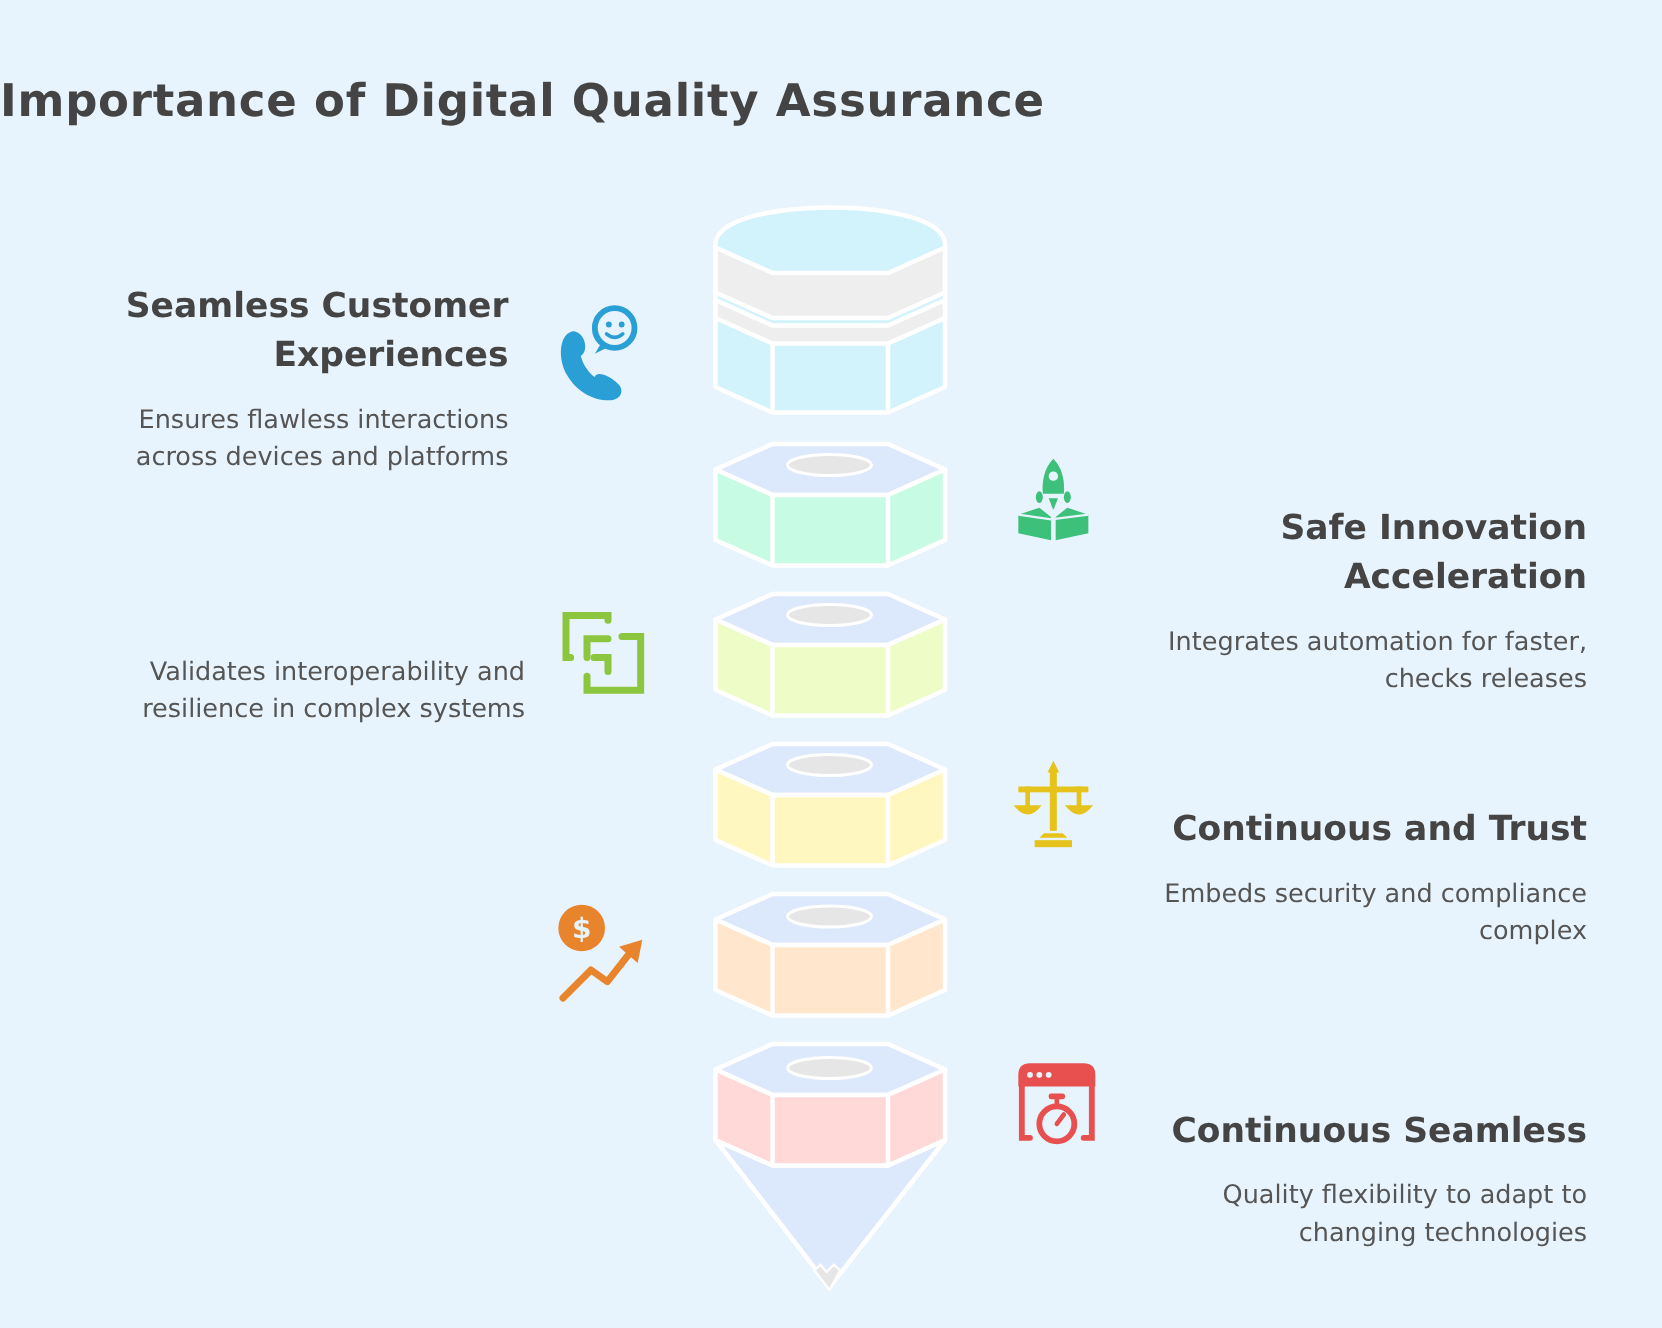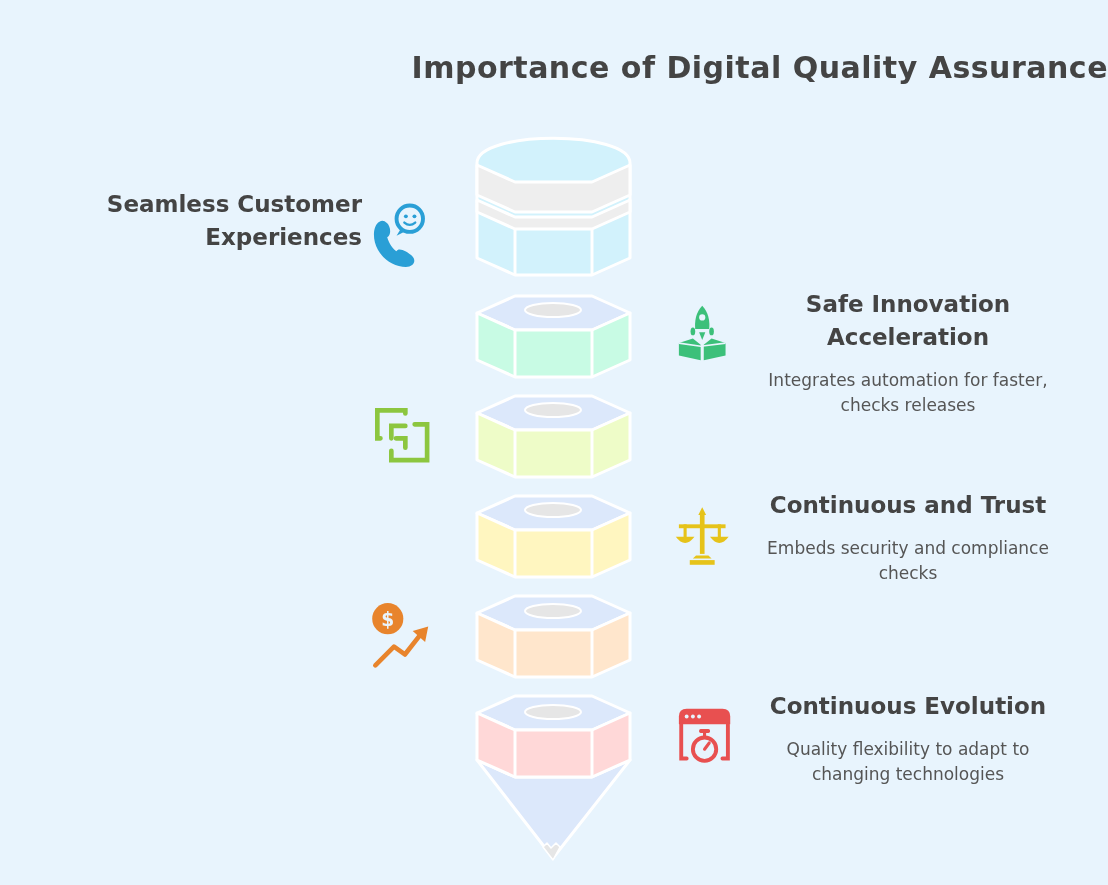--- a/index.html
+++ b/index.html
@@ -1,23 +1,23 @@
 <!DOCTYPE html>
 <html><head>
 <meta charset="utf-8">
 <style>
   html, body { margin:0; padding:0; }
   body { width:1108px; height:885px; background:#e8f4fd; position:relative; overflow:hidden;
          font-family:"DejaVu Sans", sans-serif; color:#444; }
-  .title { position:absolute; left:0; width:1108px; top:50px; text-align:right;
+  .title { position:absolute; left:0; width:1108px; top:50px; text-align:left;
            font-size:30px; font-weight:bold; color:#444; letter-spacing:0.5px; }
   .stack { position:absolute; left:0; top:0; }
   .block { position:absolute; width:300px; }
   .block.left { text-align:right; }
-  .block.right { text-align:center; }
+  .block.right { text-align:right;margin-top:48px; }
   .head { font-size:23px; font-weight:bold; color:#444; line-height:33px; }
   .desc { font-size:17px; color:#555; line-height:25px; margin-top:14px; }
   .icon { position:absolute; width:70px; height:70px; }
 </style>
 </head>
 <body>
 
 <div class="title">Importance of Digital Quality Assurance</div>
 
 <svg class="stack" width="1108" height="885" viewBox="0 0 1108 885">
@@ -73,22 +73,23 @@
       <path d="M543,847 L547,843 L551,848 L556,843 L560,847 L553,860 Z" fill="#e6e6e6" stroke-width="1.5"></path>
       <path d="M477,713 L515,696 L592,696 L630,713 L592,730 L515,730 Z" fill="#dce8fb"></path>
       <path d="M477,713 L515,730 L592,730 L630,713 L630,760 L592,777 L515,777 L477,760 Z" fill="#ffd8d8"></path>
       <line x1="515" y1="730" x2="515" y2="777"></line>
         <line x1="592" y1="730" x2="592" y2="777"></line>
       <ellipse cx="553" cy="712" rx="28" ry="7" fill="#e6e6e6" stroke-width="2"></ellipse>
     </g>
   </g>
 </svg>
 
-<div class="block left" style="left:62px; top:188px;">
+<div class="block left" style="left:39px; top:188px;">
   <div class="head">Seamless Customer Experiences</div>
+  <div class="desc">Ensures flawless interactions across devices and platforms</div>
 </div>
 <svg class="icon" style="left:367px; top:200px;" viewBox="0 0 90 90">
   <path d="M16,28 C8,32 6,50 14,64 C22,78 36,86 50,86 C60,86 64,78 58,72 C52,66 40,60 38,66 C34,64 28,56 26,48 C32,44 30,34 26,30 C22,26 19,26 16,28 Z" fill="#2a9fd6"></path>
   <circle cx="55" cy="24" r="17" fill="none" stroke="#2a9fd6" stroke-width="5"></circle>
   <path d="M44,36 L38,46 L50,40 Z" fill="#2a9fd6"></path>
   <circle cx="50" cy="21" r="2.5" fill="#2a9fd6"></circle>
   <circle cx="61" cy="21" r="2.5" fill="#2a9fd6"></circle>
   <path d="M48,29 Q55,35 62,29" fill="none" stroke="#2a9fd6" stroke-width="3" stroke-linecap="round"></path>
 </svg>
 
@@ -101,33 +102,34 @@
   <circle cx="44" cy="25" r="4" fill="#e8f4fd"></circle>
   <path d="M40,44 L48,44 L44,54 Z" fill="#3cc07a"></path>
   <ellipse cx="32" cy="43" rx="3" ry="5" fill="#3cc07a"></ellipse>
   <ellipse cx="56" cy="43" rx="3" ry="5" fill="#3cc07a"></ellipse>
   <path d="M14,58 L32,52 L42,60 L42,80 L14,74 Z" fill="#3cc07a"></path>
   <path d="M74,58 L56,52 L46,60 L46,80 L74,74 Z" fill="#3cc07a"></path>
   <path d="M14,58 L42,62 L74,58" fill="none" stroke="#e8f4fd" stroke-width="2"></path>
 </svg>
 
 <div class="block left" style="left:50px; top:422px;">
+  <div class="desc">Validates interoperability and resilience in complex systems</div>
 </div>
 <svg class="icon" style="left:368px; top:401px;" viewBox="0 0 90 90">
   <g fill="none" stroke="#8cc63f" stroke-width="6" stroke-linecap="round">
     <path d="M16,48 L12,48 L12,12 L48,12 L48,16"></path>
     <path d="M30,48 L30,32 L48,32"></path>
     <path d="M60,30 L76,30 L76,76 L30,76 L30,64"></path>
     <path d="M48,60 L48,48 L36,48"></path>
   </g>
 </svg>
 
 <div class="block right" style="left:758px; top:489px;">
   <div class="head">Continuous and Trust</div>
-  <div class="desc">Embeds security and compliance checks</div>
+  <div class="desc">Embeds security and compliance complex</div>
 </div>
 <svg class="icon" style="left:668px; top:501px;" viewBox="0 0 90 90">
   <path d="M44,8 L49,18 L39,18 Z" fill="#e6c31a"></path>
   <rect x="41" y="16" width="6" height="52" fill="#e6c31a"></rect>
   <rect x="14" y="30" width="60" height="5" fill="#e6c31a"></rect>
   <rect x="20" y="30" width="4" height="18" fill="#e6c31a"></rect>
   <rect x="64" y="30" width="4" height="18" fill="#e6c31a"></rect>
   <path d="M10,46 L34,46 Q22,62 10,46 Z" fill="#e6c31a"></path>
   <path d="M54,46 L78,46 Q66,62 54,46 Z" fill="#e6c31a"></path>
   <path d="M36,70 L52,70 L56,74 L32,74 Z" fill="#e6c31a"></path>
@@ -137,21 +139,21 @@
 <div class="block left" style="left:50px; top:590px;">
 </div>
 <svg class="icon" style="left:366px; top:600px;" viewBox="0 0 90 90">
   <circle cx="28" cy="24" r="20" fill="#e8842c"></circle>
   <text x="28" y="33" text-anchor="middle" font-family="DejaVu Sans, sans-serif" font-weight="bold" font-size="24" fill="#e8f4fd">$</text>
   <path d="M12,84 L36,60 L50,70 L72,42" fill="none" stroke="#e8842c" stroke-width="6" stroke-linecap="round" stroke-linejoin="round"></path>
   <path d="M60,40 L80,34 L76,54 Z" fill="#e8842c"></path>
 </svg>
 
 <div class="block right" style="left:758px; top:690px;">
-  <div class="head">Continuous Evolution</div>
+  <div class="head">Continuous Seamless</div>
   <div class="desc">Quality flexibility to adapt to changing technologies</div>
 </div>
 <svg class="icon" style="left:668px; top:701px;" viewBox="0 0 90 90">
   <path d="M14,20 Q14,10 24,10 L70,10 Q80,10 80,20 L80,30 L14,30 Z" fill="#e85050"></path>
   <circle cx="24" cy="20" r="2.5" fill="#e8f4fd"></circle>
   <circle cx="32" cy="20" r="2.5" fill="#e8f4fd"></circle>
   <circle cx="40" cy="20" r="2.5" fill="#e8f4fd"></circle>
   <path d="M17,30 L17,74 L24,74" fill="none" stroke="#e85050" stroke-width="5" stroke-linecap="round"></path>
   <path d="M77,30 L77,74 L70,74" fill="none" stroke="#e85050" stroke-width="5" stroke-linecap="round"></path>
   <rect x="40" y="36" width="14" height="5" rx="2" fill="#e85050"></rect>

